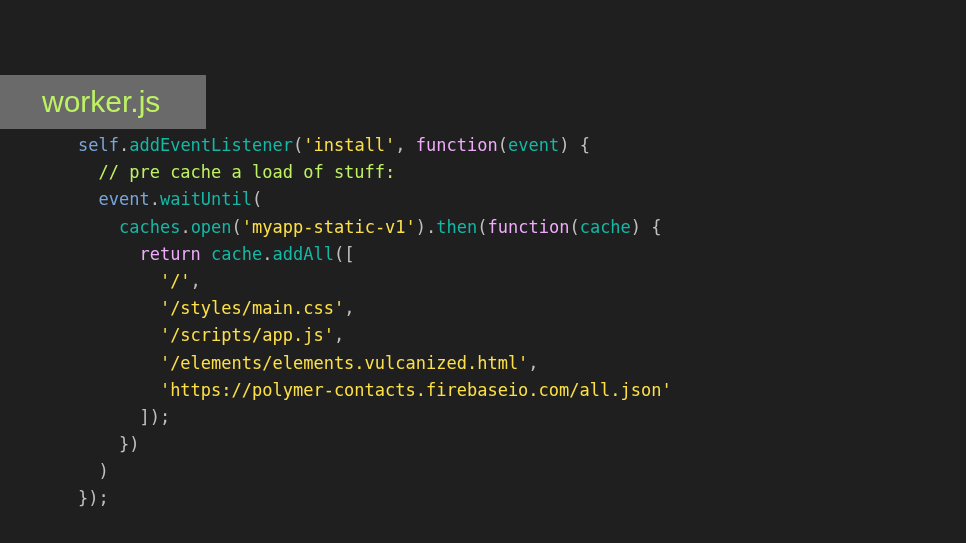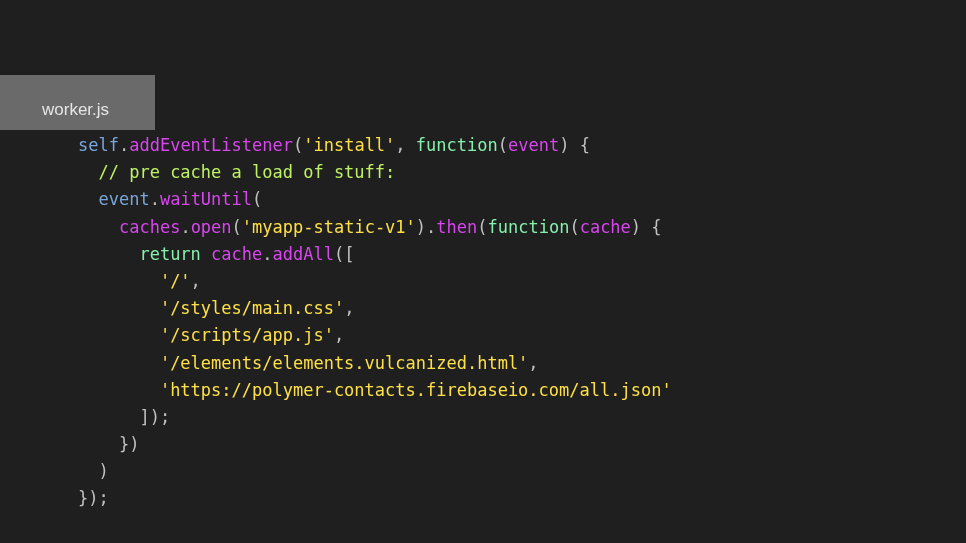--- a/index.html
+++ b/index.html
@@ -13,40 +13,40 @@
       height: 543px;
       font-family: 'Menlo', 'Monaco', 'Consolas', monospace;
       overflow: hidden;
       position: relative;
     }
     .tab {
       position: absolute;
       top: 75px;
       left: 0;
       background: #6a6a6a;
-      color: #e5e5e5;
-      padding: 25px 46px 10px 42px;
+      color: #bef264;
+      padding: 10px 46px 10px 42px;
       font-family: -apple-system, 'Helvetica Neue', Arial, sans-serif;
-      font-size: 17px;
+      font-size: 30px;
       font-weight: 400;
     }
     .code-area {
       position: absolute;
       top: 132px;
       left: 78px;
       right: 40px;
       font-size: 17px;
       line-height: 1.6;
       white-space: pre;
     }
     .c-variable { color: #7aa6da; text-align: center; }
-    .c-default { color: #d946ef; }
+    .c-default { color: #14b8a6; }
     .c-punct { color: #c0c0c0; }
     .c-string { color: #fde047; }
-    .c-keyword { color: #86efac; }
+    .c-keyword { color: #f0abfc; }
     .c-comment { color: #bef264; }
   </style>
 </head>
 <body>
 
 <div class="tab">
   <span>worker.js</span>
 </div>
 
 <div class="code-area"><div><span class="c-variable">self</span><span class="c-punct">.</span><span class="c-default">addEventListener</span><span class="c-punct">(</span><span class="c-string">'install'</span><span class="c-punct">, </span><span class="c-keyword">function</span><span class="c-punct">(</span><span class="c-default">event</span><span class="c-punct">) {</span></div><div><span class="c-default">  </span><span class="c-comment">// pre cache a load of stuff:</span></div><div><span class="c-default">  </span><span class="c-variable">event</span><span class="c-punct">.</span><span class="c-default">waitUntil</span><span class="c-punct">(</span></div><div><span class="c-default">    </span><span class="c-default">caches</span><span class="c-punct">.</span><span class="c-default">open</span><span class="c-punct">(</span><span class="c-string">'myapp-static-v1'</span><span class="c-punct">).</span><span class="c-default">then</span><span class="c-punct">(</span><span class="c-keyword">function</span><span class="c-punct">(</span><span class="c-default">cache</span><span class="c-punct">) {</span></div><div><span class="c-default">      </span><span class="c-keyword">return</span><span class="c-default"> </span><span class="c-default">cache</span><span class="c-punct">.</span><span class="c-default">addAll</span><span class="c-punct">([</span></div><div><span class="c-default">        </span><span class="c-string">'/'</span><span class="c-punct">,</span></div><div><span class="c-default">        </span><span class="c-string">'/styles/main.css'</span><span class="c-punct">,</span></div><div><span class="c-default">        </span><span class="c-string">'/scripts/app.js'</span><span class="c-punct">,</span></div><div><span class="c-default">        </span><span class="c-string">'/elements/elements.vulcanized.html'</span><span class="c-punct">,</span></div><div><span class="c-default">        </span><span class="c-string">'https://polymer-contacts.firebaseio.com/all.json'</span></div><div><span class="c-punct">      ]);</span></div><div><span class="c-punct">    })</span></div><div><span class="c-punct">  )</span></div><div><span class="c-punct">});</span></div></div>

